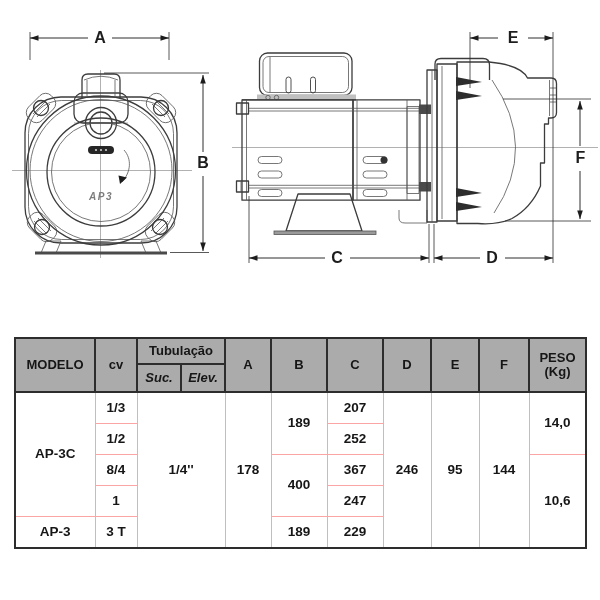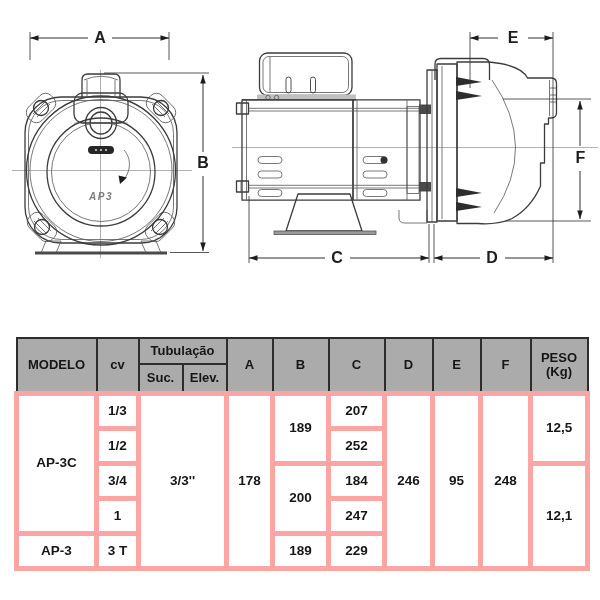--- a/index.html
+++ b/index.html
@@ -11,25 +11,25 @@
   svg .dim{stroke:#2e2e2e;stroke-width:1;fill:none;}
   svg .ext{stroke:#2e2e2e;stroke-width:0.8;fill:none;}
   svg .ah{fill:#1d1d1d;stroke:none;}
   svg .fin{fill:#2d2d2d;stroke:none;}
   svg .dim-label{font-family:"Liberation Sans",sans-serif;font-size:16px;font-weight:bold;
         fill:#1d1d1d;text-anchor:middle;}
   svg .face-text{font-family:"Liberation Sans",sans-serif;font-size:10px;font-weight:bold;
         font-style:italic;fill:#7d7d7d;text-anchor:middle;letter-spacing:1.5px;}
   table.spec{position:absolute;left:14px;top:337px;width:571px;border-collapse:collapse;
         table-layout:fixed;border:2px solid #2d2d2d;color:#161616;font-weight:bold;}
-  table.spec th,table.spec td{border:5px solid #fca5a5;text-align:center;vertical-align:middle;
+  table.spec th,table.spec td{border:1px solid #fca5a5;text-align:center;vertical-align:middle;
         padding:0;font-size:13px;line-height:1.1;overflow:hidden;}
   table.spec thead th{background:#ababab;border:2px solid #2d2d2d;font-weight:bold;}
   table.spec thead tr.h1 th{height:24px;}
-  table.spec thead tr.h2 th{height:26px;}
+  table.spec thead tr.h2 th{height:26px;font-style:italic;}
   table.spec tbody td{height:30px;background:#ffffff;font-size:13.5px;}
   .peso2{display:block;}
 </style>
 </head>
 <body>
 
 <div class="page">
 
   <svg width="600" height="330" viewBox="0 0 600 330">
 
@@ -274,38 +274,38 @@
       </tr>
       <tr class="h2">
         <th>Suc.</th>
         <th>Elev.</th>
       </tr>
     </thead>
     <tbody>
       <tr>
         <td rowspan="4">AP-3C</td>
         <td>1/3</td>
-        <td colspan="2" rowspan="5">3/3''</td>
+        <td colspan="2" rowspan="5">1/4''</td>
         <td rowspan="5">178</td>
         <td rowspan="2">189</td>
         <td>207</td>
         <td rowspan="5">246</td>
         <td rowspan="5">95</td>
-        <td rowspan="5">248</td>
-        <td rowspan="2">12,5</td>
+        <td rowspan="5">144</td>
+        <td rowspan="2">14,0</td>
       </tr>
       <tr>
         <td>1/2</td>
         <td>252</td>
       </tr>
       <tr>
-        <td>3/4</td>
-        <td rowspan="2">200</td>
-        <td>184</td>
-        <td rowspan="3">12,1</td>
+        <td>8/4</td>
+        <td rowspan="2">400</td>
+        <td>367</td>
+        <td rowspan="3">10,6</td>
       </tr>
       <tr>
         <td>1</td>
         <td>247</td>
       </tr>
       <tr>
         <td>AP-3</td>
         <td>3 T</td>
         <td>189</td>
         <td>229</td>

